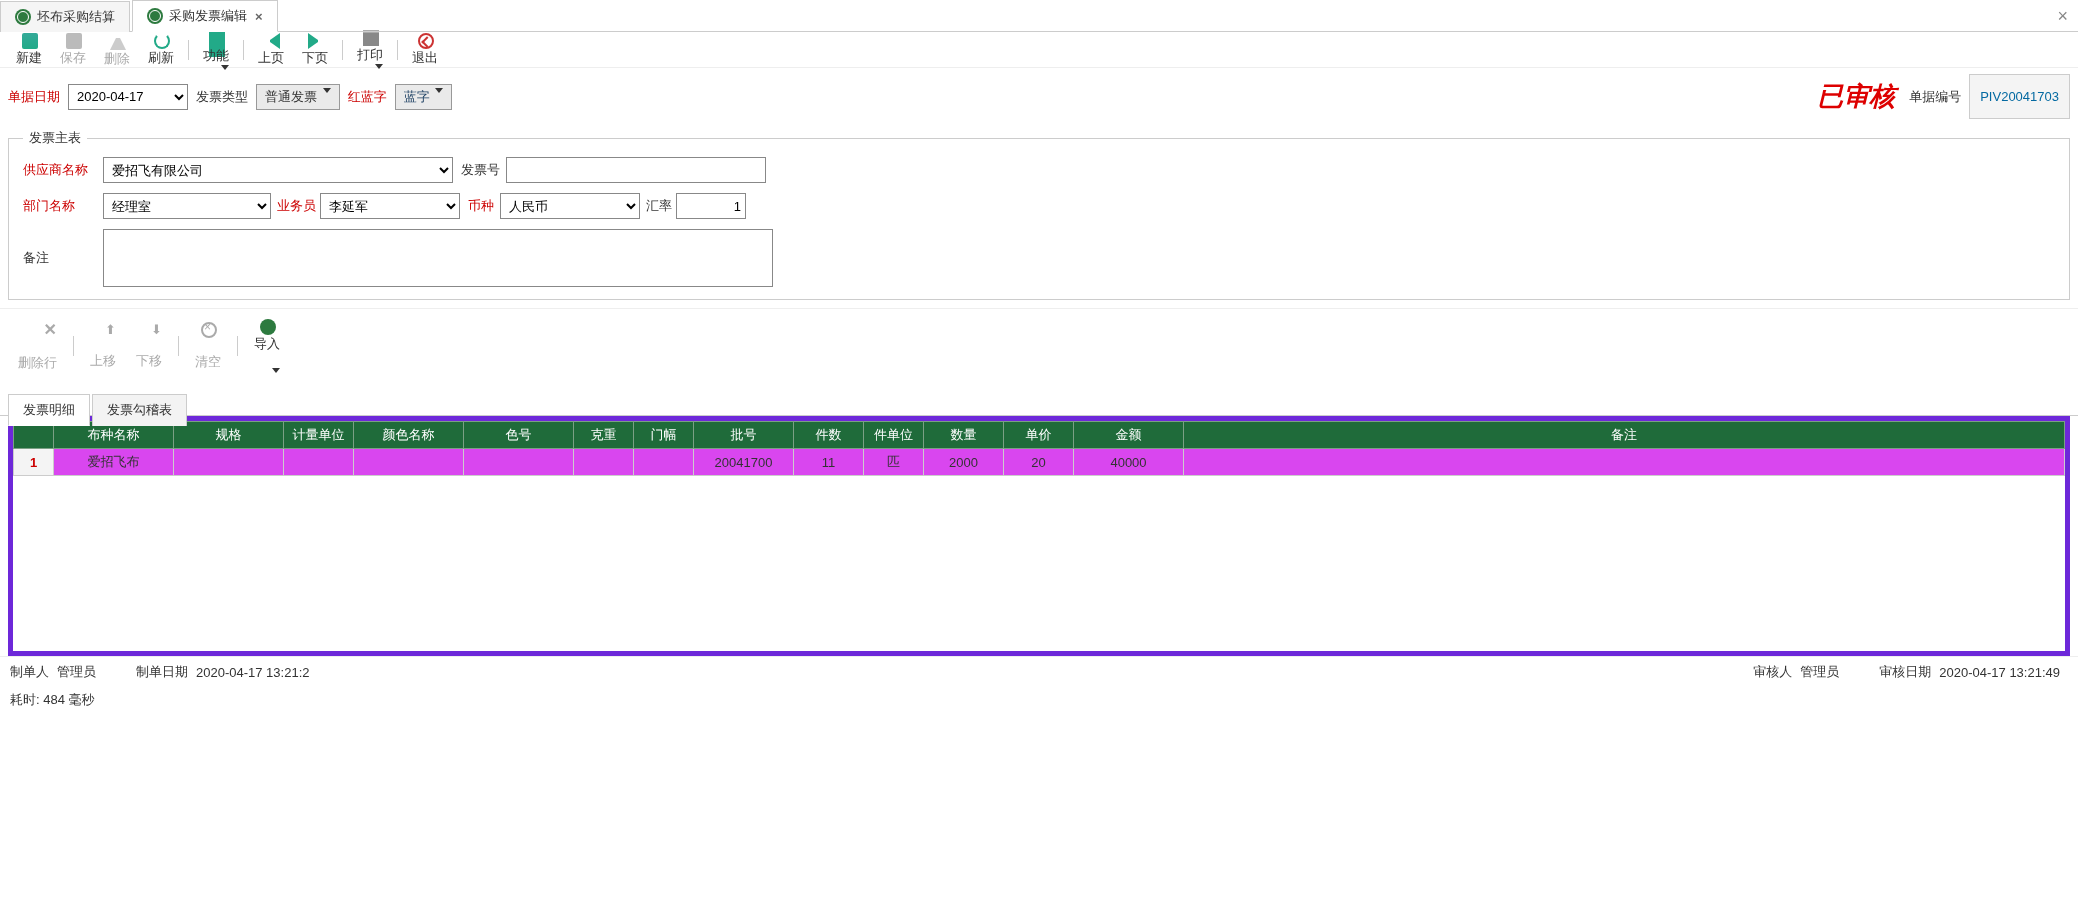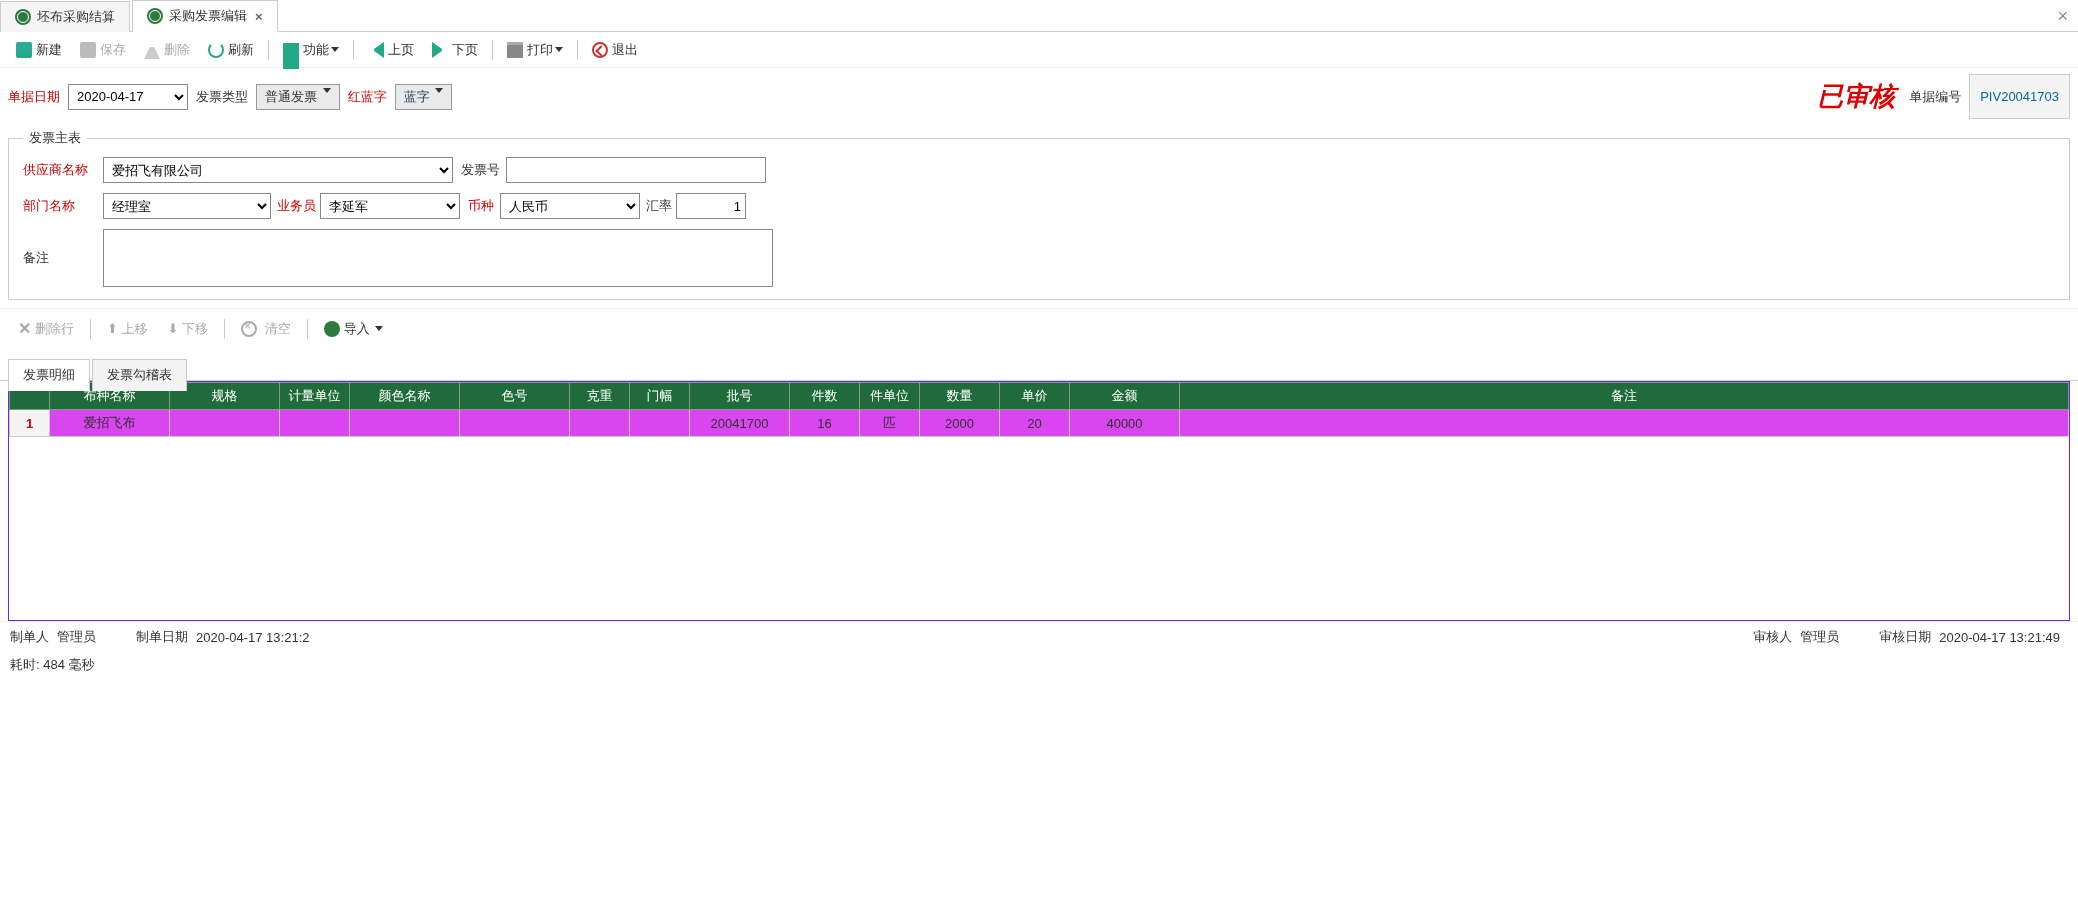--- a/index.html
+++ b/index.html
@@ -6,21 +6,21 @@
 body { font-family: "Microsoft YaHei", Arial, sans-serif; font-size: 13px; background: #fff; color: #333; width: 2078px; }
 .tabs { display: flex; height: 32px; border-bottom: 1px solid #ccc; align-items: flex-end; position: relative; }
 .tab { display: flex; align-items: center; padding: 6px 14px; border: 1px solid #ccc; border-bottom: none; background: #f5f5f5; margin-right: 2px; cursor: pointer; position: relative; top: 1px; }
 .tab.active { background: #fff; border-bottom: 1px solid #fff; }
 .tab .globe { display: inline-flex; width: 16px; height: 16px; border-radius: 50%; background: #2d7a3f; margin-right: 6px; align-items: center; justify-content: center; }
 .tab .globe::after { content: ""; width: 10px; height: 10px; border: 1px solid #fff; border-radius: 50%; }
 .tab-close { margin-left: 8px; font-weight: bold; color: #666; }
 .global-close { position: absolute; right: 10px; top: 6px; font-size: 18px; color: #888; cursor: pointer; }
 
 .toolbar { display: flex; align-items: center; height: 36px; padding: 0 8px; gap: 2px; border-bottom: 1px solid #eee; }
-.tbtn { display: flex; align-items: center; padding: 4px 8px; cursor: pointer; color: #333; border-radius: 2px; }
+.tbtn { display: flex; align-items: flex-end; padding: 4px 8px; cursor: pointer; color: #333; border-radius: 2px; flex-direction: column; }
 .tbtn.disabled { color: #aaa; cursor: default; }
 .tbtn .ico { display: inline-block; width: 16px; height: 16px; margin-right: 4px; }
 .sep { width: 1px; height: 20px; background: #ccc; margin: 0 4px; }
 .caret-down { display: inline-block; margin-left: 2px; border-left: 4px solid transparent; border-right: 4px solid transparent; border-top: 5px solid #333; vertical-align: middle; }
 
 .formrow { display: flex; align-items: center; padding: 6px 8px; gap: 8px; }
 .lbl { font-size: 13px; }
 .lbl.req { color: #c00; }
 select, input[type=text] { font-size: 13px; height: 26px; border: 1px solid #888; padding: 0 4px; background: #fff; }
 .select-btn { border: 1px solid #999; background: #eaeaea; padding: 3px 8px; display: inline-flex; align-items: flex-start; cursor: pointer; }
@@ -34,21 +34,21 @@
 .frow { display: flex; align-items: center; margin-bottom: 10px; }
 .frow .flabel { width: 80px; }
 textarea.remark { width: 670px; height: 58px; border: 1px solid #888; resize: none; font-family: inherit; font-size: 13px; padding: 2px 4px; }
 
 .row2-toolbar { display: flex; align-items: center; padding: 6px 10px; gap: 4px; border-top: 1px solid #eee; }
 
 .subtabs { display: flex; padding: 0 8px; border-bottom: 1px solid #ccc; }
 .subtab { padding: 6px 14px; border: 1px solid #ccc; border-bottom: none; background: #f3f3f3; cursor: pointer; position: relative; top: 11px; margin-right: 2px; }
 .subtab.active { background: #fff; border-bottom: 1px solid #fff; }
 
-.grid-wrap { margin: 0 8px; border: 1px solid #6d28d9; height: 240px; overflow: auto; }
+.grid-wrap { margin: 0 8px; border: 5px solid #6d28d9; height: 240px; overflow: auto; }
 table.grid { border-collapse: collapse; width: 100%; }
 table.grid th { background: #1f6b3a; color: #fff; font-weight: normal; border: 1px solid #7aa084; padding: 4px 6px; text-align: center; font-size: 13px; }
 table.grid td { border: 1px solid #ccc; padding: 4px 6px; text-align: center; background: #d946ef; }
 table.grid td.rownum { color: #c00; font-weight: bold; background: #f4f4f4; }
 table.grid th.rownum-h { width: 40px; background: #1f6b3a; }
 
 .footer { display: flex; align-items: center; padding: 6px 10px; border-top: 1px solid #eee; }
 .footer .flbl { margin-right: 8px; }
 .footer .fval { margin-right: 40px; color: #333; }
 .footer .spacer { flex: 1; }
@@ -210,21 +210,21 @@
       <tr>
         <td class="rownum">1</td>
         <td>爱招飞布</td>
         <td></td>
         <td></td>
         <td></td>
         <td></td>
         <td></td>
         <td></td>
         <td>20041700</td>
-        <td>16</td>
+        <td>11</td>
         <td>匹</td>
         <td>2000</td>
         <td>20</td>
         <td>40000</td>
         <td></td>
       </tr>
     </tbody>
   </table>
 </div>
 

